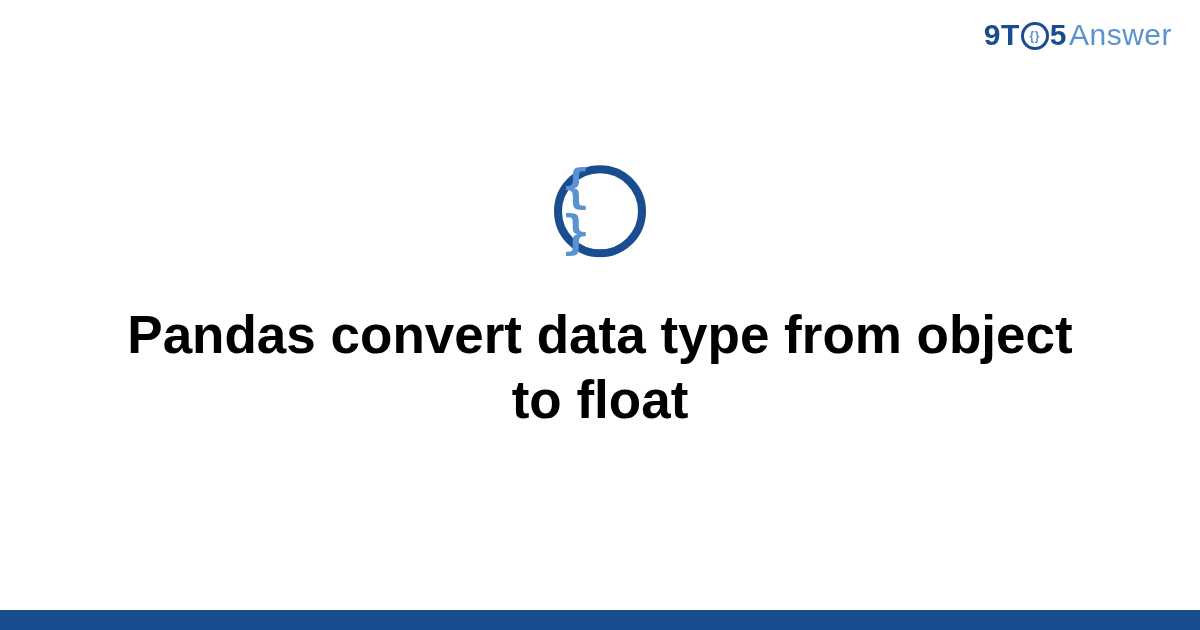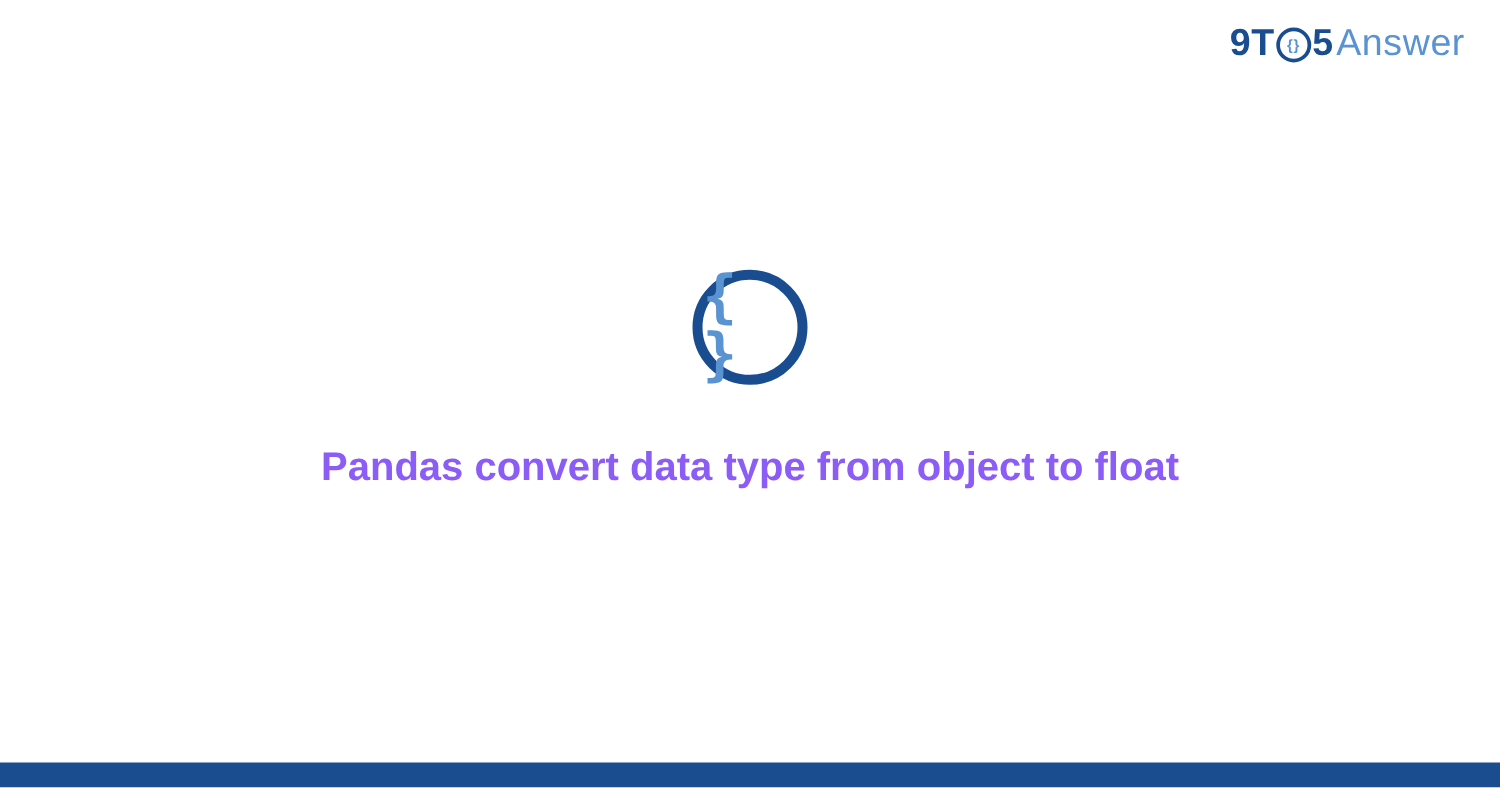--- a/index.html
+++ b/index.html
@@ -84,23 +84,23 @@
       font-size: 46px;
       font-weight: 700;
       color: #5a93d1;
       letter-spacing: 2px;
       line-height: 1;
       font-family: Consolas, Monaco, monospace;
       position: relative;
       top: -2px;
     }
     .main-title {
-      font-size: 32px;
+      font-size: 53px;
       font-weight: 700;
-      color: #8b5cf6;
+      color: #000000;
       text-align: center;
       line-height: 1.22;
       max-width: 980px;
     }
     .footer-bar {
       position: absolute;
       bottom: 0;
       left: 0;
       width: 100%;
       height: 20px;

